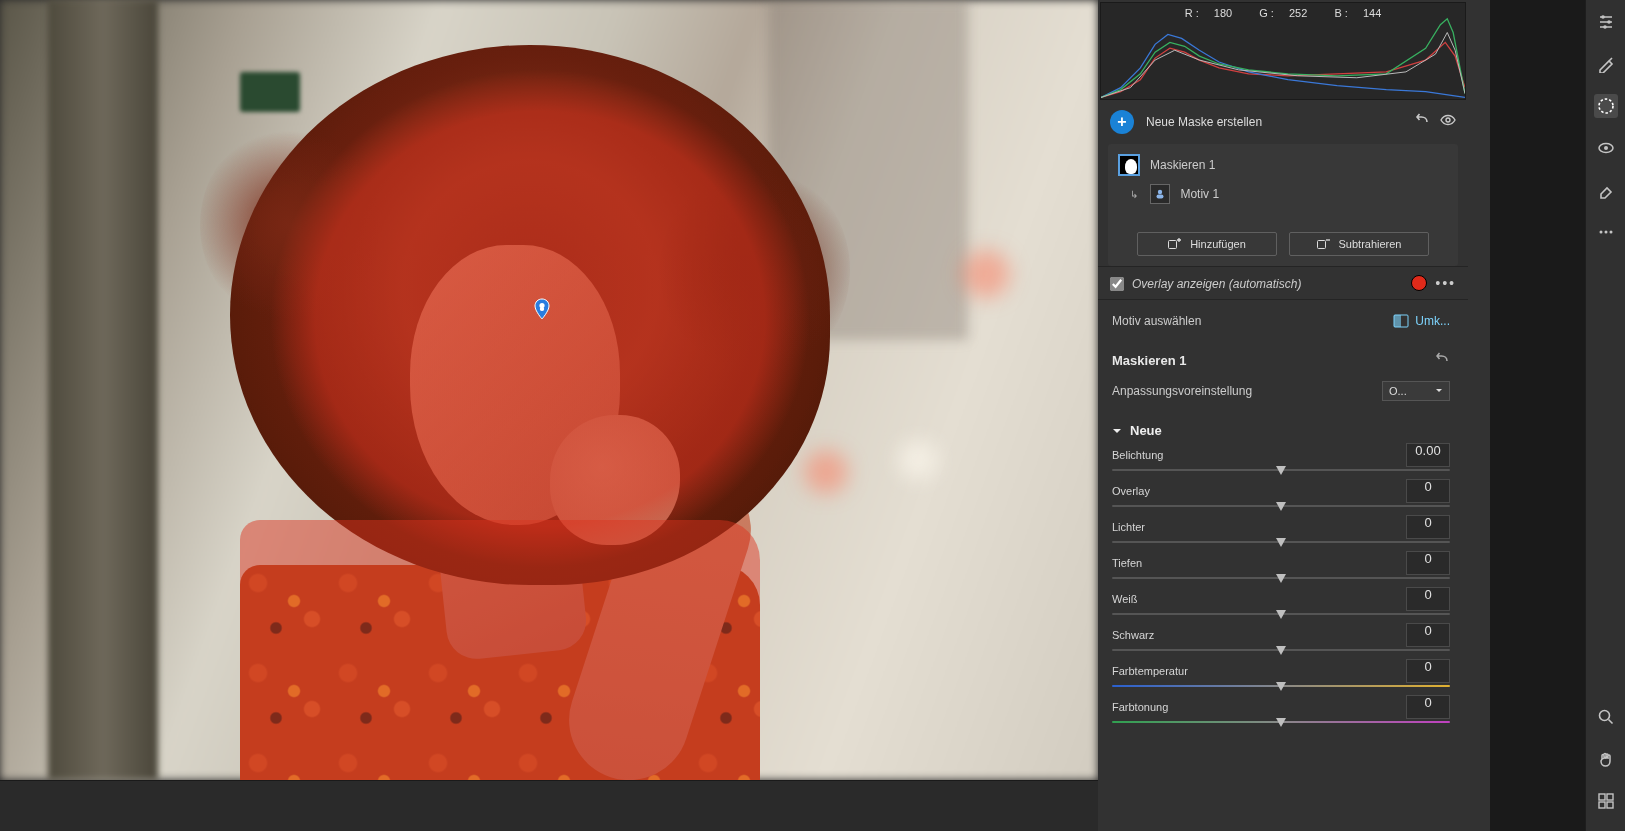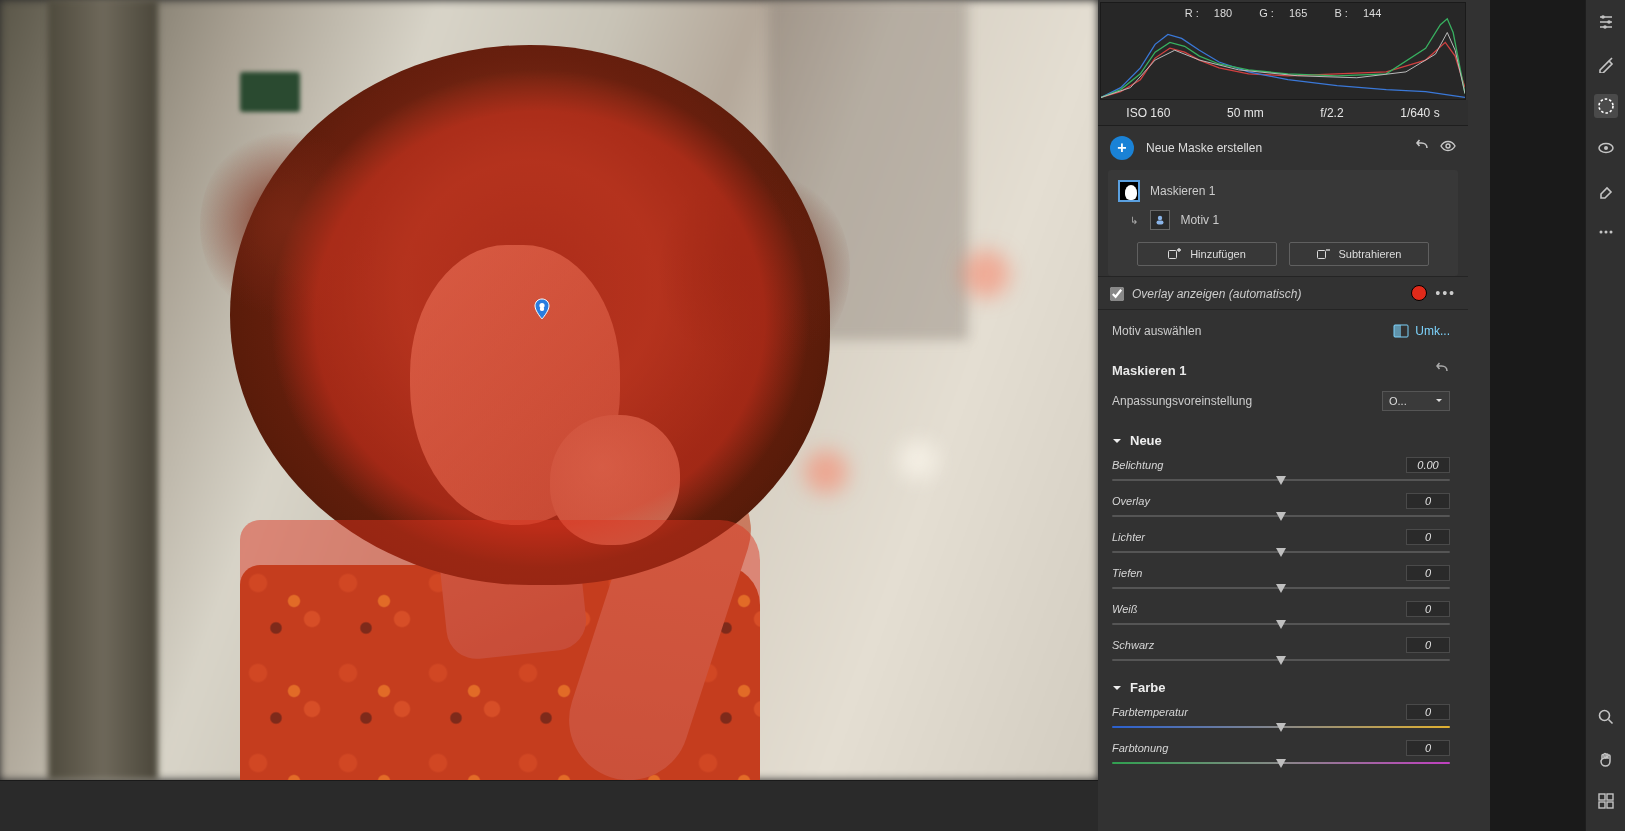--- a/index.html
+++ b/index.html
@@ -47,21 +47,21 @@
   .hdr-icons svg { width:16px; height:16px; cursor:pointer; }
 
   .mask-list { background:#383838; margin:0 10px; border-radius:3px; padding:6px 8px 10px; }
   .mask-row { display:flex; align-items:center; gap:10px; padding:4px 2px; font-size:12px; }
   .mask-thumb { width:22px; height:22px; background:#000; border:2px solid #5aa0e0; position:relative; }
   .mask-thumb::after{content:"";position:absolute;left:5px;top:3px;width:12px;height:15px;background:#fff;border-radius:50% 50% 40% 40%;}
   .sub-row { padding-left:14px; }
   .sub-arrow { color:#aaa; font-size:10px; margin-right:2px;}
   .sub-thumb { width:20px; height:20px; background:#2a2a2a; border:1px solid #666; display:flex; align-items:center; justify-content:center; }
   .sub-thumb svg{width:12px;height:12px;}
-  .mask-btns { display:flex; gap:12px; margin-top:8px; justify-content:center;}
+  .mask-btns { display:flex; gap:12px; margin-top:24px; justify-content:center;}
   .mask-btn { flex:0 0 140px; height:24px; border:1px solid #606060; background:#383838; color:#ddd; font-size:11px; display:flex; align-items:center; justify-content:center; gap:8px; cursor:pointer; border-radius:2px; }
   .mask-btn svg{width:14px;height:12px;}
 
   .overlay-row { display:flex; align-items:flex-end; padding:8px 12px; gap:8px; border-top:1px solid #242424; border-bottom:1px solid #242424; font-size:12px; font-style:italic; color:#ccc; }
   .overlay-row input[type=checkbox]{ width:14px; height:14px; accent-color:#888;}
   .ov-label { flex:1; }
   .ov-dot { width:16px; height:16px; border-radius:50%; background:#e02a1a; border:1px solid #000; cursor:pointer;}
   .dots3 { color:#ccc; font-size:14px; letter-spacing:2px; cursor:pointer;}
 
   .scroll-area { flex:1; overflow-y:auto; padding-right:4px; position:relative; }
@@ -79,23 +79,23 @@
   .reset-ic{ color:#aaa; cursor:pointer; }
   .reset-ic svg{width:16px;height:14px;}
 
   .preset-row { display:flex; align-items:center; padding:6px 14px 12px; font-size:12px; }
   .preset-row .lbl{flex:1;}
   .preset-dd { width:68px; height:20px; background:#3a3a3a; border:1px solid #555; font-size:11px; color:#ddd; display:flex; align-items:center; justify-content:space-between; padding:0 6px; cursor:pointer;}
 
   .section-hdr { display:flex; align-items:center; gap:8px; padding:10px 14px 6px; font-size:13px; font-weight:600; color:#eee; cursor:pointer;}
   .chev { width:10px; height:10px; }
 
-  .slider-row { padding:2px 14px 4px;font-style:italic; }
+  .slider-row { padding:2px 14px 4px; }
   .slider-top { display:flex; justify-content:space-between; align-items:center; font-size:11px; color:#d6d6d6; height:18px;}
-  .slider-val { width:44px; height:16px; background:#2a2a2a; border:1px solid #4a4a4a; text-align:center; font-size:11px; color:#e0e0e0; line-height:14px;}
+  .slider-val { width:44px; height:24px; background:#2a2a2a; border:1px solid #4a4a4a; text-align:center; font-size:13px; color:#e0e0e0; line-height:14px;}
   .slider-track { position:relative; height:12px; }
   .track-line { position:absolute; top:5px; left:0; right:0; height:2px; background:#555; border-radius:1px;}
   .track-line.temp { background:linear-gradient(90deg,#2a60d0,#888 50%,#e0b030);}
   .track-line.tint { background:linear-gradient(90deg,#30a050,#888 50%,#c040c0);}
   .thumb { position:absolute; top:1px; width:10px; height:10px; background:#bfbfbf; border:1px solid #2a2a2a; transform:translateX(-50%); cursor:grab;}
   .thumb.tri { width:0;height:0;background:none;border:none;border-left:5px solid transparent;border-right:5px solid transparent;border-top:9px solid #bfbfbf; top:2px;}
 
   .vert-tools { position:absolute; right:0; top:0; width:40px; height:831px; background:#303030; border-left:1px solid #1e1e1e; display:flex; flex-direction:column; align-items:center; padding-top:10px; gap:18px; }
   .vtool { width:24px; height:24px; display:flex; align-items:center; justify-content:center; cursor:pointer; color:#c4c4c4; border-radius:3px;}
   .vtool.active { background:#4a4a4a; color:#fff; }
@@ -138,37 +138,31 @@
   </div>
 </div>
 <div class="bottom-strip"></div>
 
 <div class="right-col">
  <div class="right-col-inner">
 
   <div class="histo-box">
     <div class="rgb-readout">
       <span><span>R :</span> <span>180</span></span>
-      <span><span>G :</span> <span>165</span></span>
+      <span><span>G :</span> <span>252</span></span>
       <span><span>B :</span> <span>144</span></span>
     </div>
     <svg class="histo-svg" viewBox="0 0 370 98" preserveAspectRatio="none">
       <polyline fill="none" stroke="#d04040" stroke-width="1.3" points="0,96 20,90 40,78 55,56 70,46 85,50 100,58 120,66 150,72 190,74 240,72 290,70 330,58 350,40 360,54 370,86"></polyline>
       <polyline fill="none" stroke="#3a78d8" stroke-width="1.3" points="0,96 20,86 40,66 55,42 68,32 82,36 100,48 120,60 150,70 190,78 240,84 290,88 330,90 370,96"></polyline>
       <polyline fill="none" stroke="#38b060" stroke-width="1.3" points="0,96 20,88 40,72 55,50 70,40 85,44 100,54 120,62 150,68 190,72 240,74 290,72 330,46 345,22 352,16 358,30 370,92"></polyline>
       <polyline fill="none" stroke="#bcbcbc" stroke-width="1" points="0,96 30,86 55,58 75,48 100,58 140,68 200,74 260,76 310,70 340,52 352,30 360,48 370,92"></polyline>
     </svg>
   </div>
 
-  <div class="meta-row">
-    <span>ISO 160</span>
-    <span>50 mm</span>
-    <span>f/2.2</span>
-    <span>1/640 s</span>
-  </div>
 
   <div class="mask-create">
     <div class="plus-btn">+</div>
     <div class="mask-create-label">Neue Maske erstellen</div>
     <div class="hdr-icons">
       <span><svg viewBox="0 0 16 16">
               <path fill="none" stroke="currentColor" stroke-width="1.6" d="M13 10c0-3-2.4-5-5.5-5H3m2.5-3L3 5l2.5 3"></path>
             </svg></span>
       <span><svg viewBox="0 0 16 16">
               <path fill="none" stroke="currentColor" stroke-width="1.4" d="M1 8s2.5-4.5 7-4.5S15 8 15 8s-2.5 4.5-7 4.5S1 8 1 8z"></path>
@@ -310,26 +304,20 @@
       <div class="slider-top">
             <span>Schwarz</span>
             <div class="slider-val">0</div>
           </div>
       <div class="slider-track">
             <div class="track-line"></div>
             <div class="thumb tri" style="left:50%"></div>
           </div>
     </div>
 
-    <div class="section-hdr">
-      <svg class="chev" viewBox="0 0 10 10">
-            <path fill="currentColor" d="M1 3l4 4 4-4z"></path>
-          </svg>
-      <span>Farbe</span>
-    </div>
 
     <div class="slider-row">
       <div class="slider-top">
             <span>Farbtemperatur</span>
             <div class="slider-val">0</div>
           </div>
       <div class="slider-track">
             <div class="track-line temp"></div>
             <div class="thumb tri" style="left:50%"></div>
           </div>

